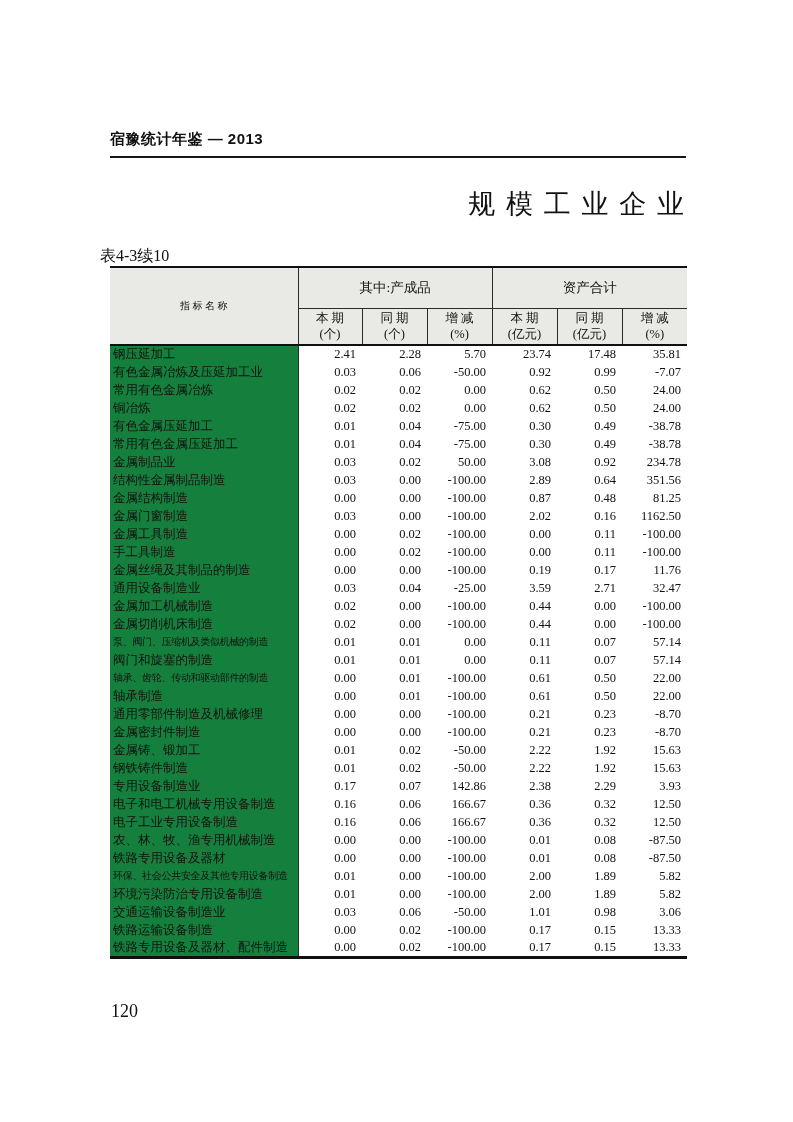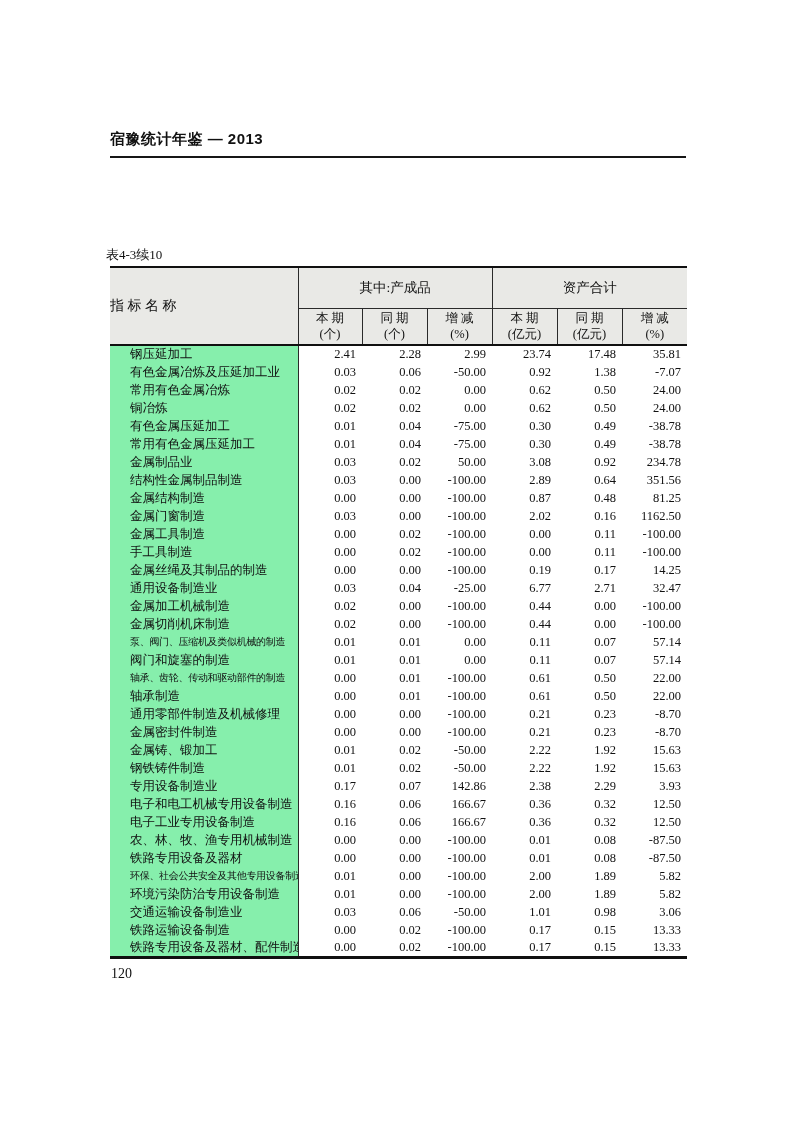--- a/index.html
+++ b/index.html
@@ -21,76 +21,77 @@
     font-family: "Liberation Sans", "DejaVu Sans", sans-serif;
     font-weight: bold; font-size: 15px; letter-spacing: 0.5px;
   }
   .section-title {
     position: absolute; right: 107px; top: 186px;
     font-family: "Liberation Serif", "DejaVu Serif", serif;
     font-weight: normal; font-size: 27px; letter-spacing: 2px;
     white-space: nowrap;
   }
   .caption {
-    position: absolute; left: 106px; top: 246px;
-    font-size: 13px;
+    position: absolute; left: 100px; top: 246px;
+    font-size: 16px;
   }
   table.stat-table {
     position: absolute; left: 110px; top: 266px;
     width: 577px; table-layout: fixed;
     border-collapse: collapse;
     border-top: 2px solid #101010;
     border-bottom: 3px solid #101010;
   }
   .stat-table th, .stat-table td { font-weight: normal; }
   .stat-table thead th { background: #e9e9e6; }
   th.name-head {
     width: 188px; height: 78px;
     border-right: 1px solid #2a2a2a;
     border-bottom: 2px solid #101010;
-    font-size: 14px; text-align: left; vertical-align: middle;
+    font-size: 10px; text-align: center; vertical-align: middle;
   }
   th.group-head {
     height: 38px; font-size: 13.5px; vertical-align: middle;
     border-bottom: 1px solid #2a2a2a;
   }
   th.group-head.g1 { border-right: 1px solid #2a2a2a; }
   th.sub-head {
     height: 28px; font-size: 12.5px; line-height: 1.3;
     text-align: center; vertical-align: middle;
     border-right: 1px solid #2a2a2a;
     border-bottom: 2px solid #101010;
   }
   th.sub-head:last-child { border-right: none; }
   .stat-table tbody td { height: 18px; vertical-align: middle; }
   td.name {
-    background: #86efac;
+    background: #15803d;
     border-right: 1px solid #2a2a2a;
-    font-size: 12.5px; padding-left: 20px;
+    font-size: 12.5px; padding-left: 3px;
     white-space: nowrap; overflow: hidden;
   }
   td.name.long { font-size: 10px; letter-spacing: -0.3px; }
   td.num {
     font-size: 12.5px; text-align: right; padding-right: 6px;
     white-space: nowrap;
   }
   .page-number {
-    position: absolute; left: 111px; top: 966px;
-    font-size: 14px;
+    position: absolute; left: 111px; top: 1001px;
+    font-size: 18px;
   }
 </style>
 </head>
 <body>
 
 <div class="page">
 
   <div class="running-head">
     <div class="running-title">宿豫统计年鉴 — 2013</div>
   </div>
 
+  <div class="section-title">规 模 工 业 企 业</div>
 
   <div class="caption">表4-3续10</div>
 
   <table class="stat-table">
     <colgroup>
       <col style="width:188px">
       <col style="width:64px">
         <col style="width:65px">
         <col style="width:65px">
       <col style="width:65px">
@@ -128,32 +129,32 @@
           <div>增 减</div>
           <div>(%)</div>
         </th>
       </tr>
     </thead>
     <tbody>
         <tr>
           <td class="name">钢压延加工</td>
           <td class="num">2.41</td>
           <td class="num">2.28</td>
-          <td class="num">2.99</td>
+          <td class="num">5.70</td>
           <td class="num">23.74</td>
           <td class="num">17.48</td>
           <td class="num">35.81</td>
         </tr>
         <tr>
           <td class="name">有色金属冶炼及压延加工业</td>
           <td class="num">0.03</td>
           <td class="num">0.06</td>
           <td class="num">-50.00</td>
           <td class="num">0.92</td>
-          <td class="num">1.38</td>
+          <td class="num">0.99</td>
           <td class="num">-7.07</td>
         </tr>
         <tr>
           <td class="name">常用有色金属冶炼</td>
           <td class="num">0.02</td>
           <td class="num">0.02</td>
           <td class="num">0.00</td>
           <td class="num">0.62</td>
           <td class="num">0.50</td>
           <td class="num">24.00</td>
@@ -239,28 +240,28 @@
           <td class="num">0.11</td>
           <td class="num">-100.00</td>
         </tr>
         <tr>
           <td class="name">金属丝绳及其制品的制造</td>
           <td class="num">0.00</td>
           <td class="num">0.00</td>
           <td class="num">-100.00</td>
           <td class="num">0.19</td>
           <td class="num">0.17</td>
-          <td class="num">14.25</td>
+          <td class="num">11.76</td>
         </tr>
         <tr>
           <td class="name">通用设备制造业</td>
           <td class="num">0.03</td>
           <td class="num">0.04</td>
           <td class="num">-25.00</td>
-          <td class="num">6.77</td>
+          <td class="num">3.59</td>
           <td class="num">2.71</td>
           <td class="num">32.47</td>
         </tr>
         <tr>
           <td class="name">金属加工机械制造</td>
           <td class="num">0.02</td>
           <td class="num">0.00</td>
           <td class="num">-100.00</td>
           <td class="num">0.44</td>
           <td class="num">0.00</td>

